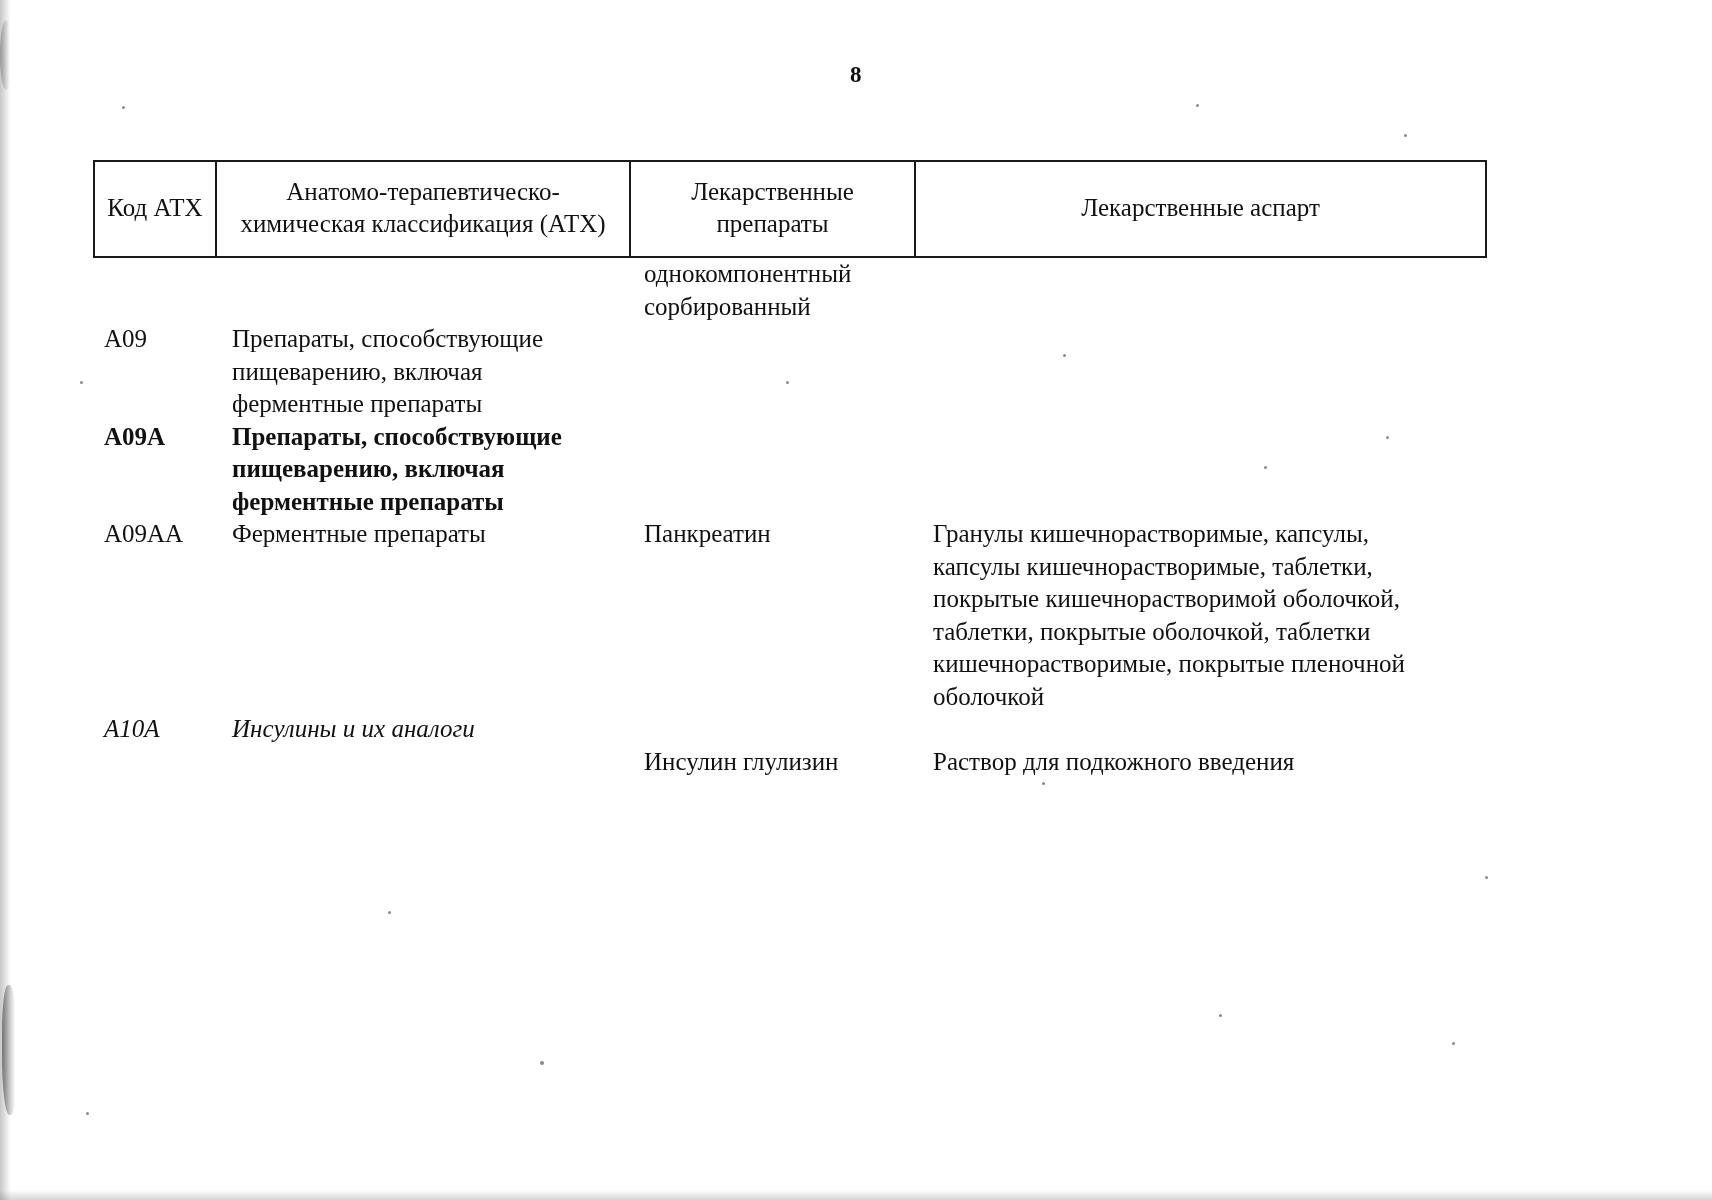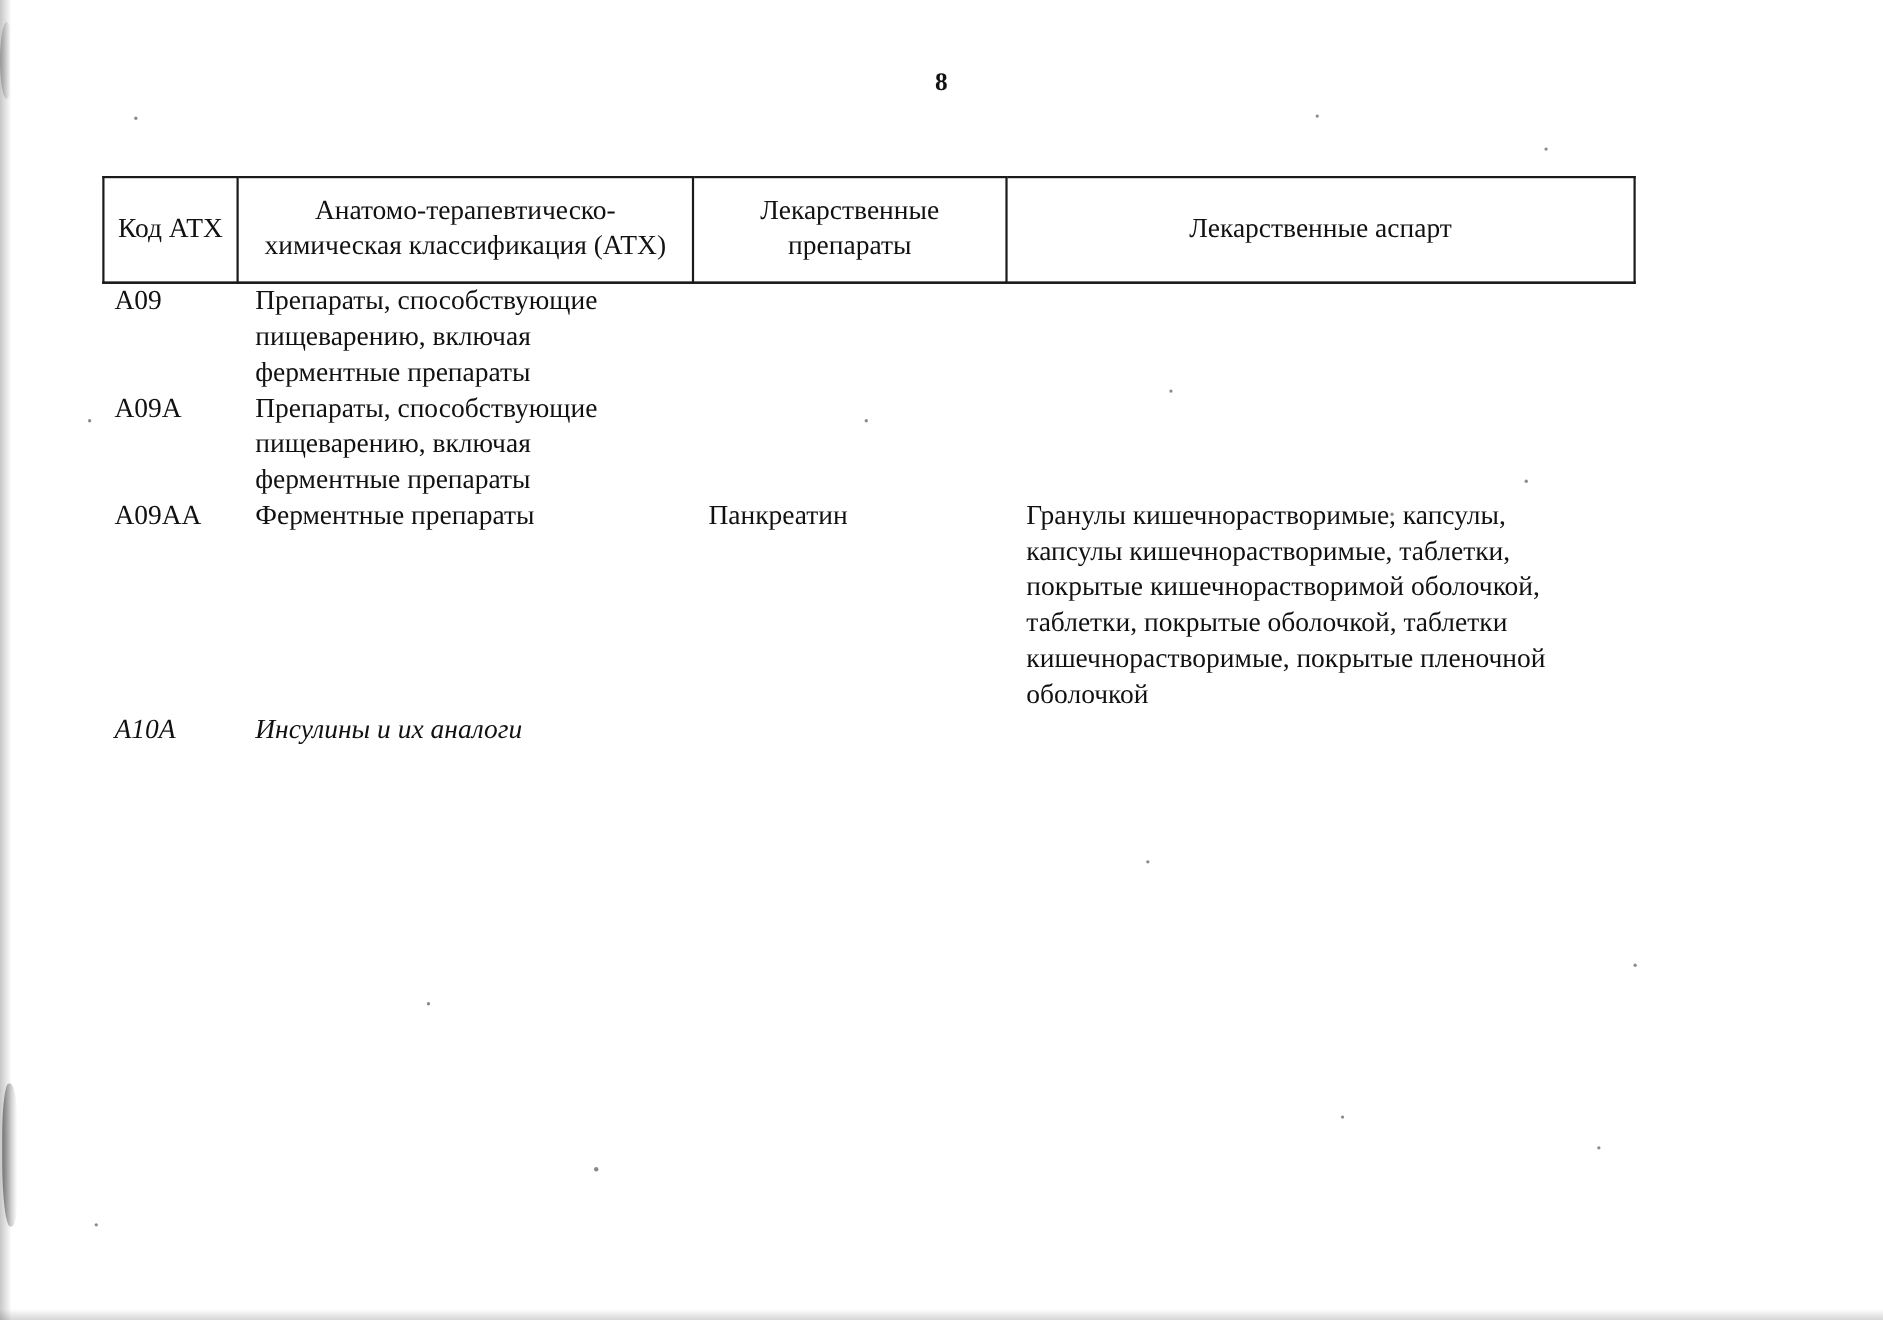--- a/index.html
+++ b/index.html
@@ -122,21 +122,21 @@
   }
   .cell-drug {
     padding-left: 14px !important;
   }
   .cell-form {
     padding-left: 18px !important;
   }
 
   tr.row-cont td { padding-top: 22px; }
   tr.row-a09 td { padding-top: 30px; margin-top: 16px; }
-  tr.row-a09a td { padding-top: 22px; }
+  tr.row-a09a td { padding-top: 22px; font-weight: bold; }
   tr.row-a09aa td { padding-top: 22px; }
   tr.row-a10 td { padding-top: 30px; }
   tr.row-a10a td { padding-top: 26px; font-style: italic; }
   tr.row-a10ab td { padding-top: 24px; }
   tr.row-a10ab2 td { padding-top: 12px; }
 
   .nowrap-block { white-space: pre-line; }
 </style>
 </head>
 <body>
@@ -177,20 +177,27 @@
       <tr>
         <th class="nowrap-block">Код АТХ</th>
         <th class="nowrap-block">Анатомо-терапевтическо-
 химическая классификация (АТХ)</th>
         <th class="nowrap-block">Лекарственные
 препараты</th>
         <th class="nowrap-block">Лекарственные аспарт</th>
       </tr>
     </thead>
     <tbody>
+      <tr class="row-cont">
+        <td class="cell-code nowrap-block"></td>
+        <td class="cell-body nowrap-block"></td>
+        <td class="cell-drug nowrap-block">однокомпонентный
+сорбированный</td>
+        <td class="cell-form nowrap-block"></td>
+      </tr>
       <tr class="row-a09">
         <td class="cell-code nowrap-block">А09</td>
         <td class="cell-body nowrap-block">Препараты, способствующие
 пищеварению, включая
 ферментные препараты</td>
         <td class="cell-drug nowrap-block"></td>
         <td class="cell-form nowrap-block"></td>
       </tr>
       <tr class="row-a09a">
         <td class="cell-code nowrap-block">А09А</td>
@@ -210,15 +217,21 @@
 таблетки, покрытые оболочкой, таблетки
 кишечнорастворимые, покрытые пленочной
 оболочкой</td>
       </tr>
       <tr class="row-a10a">
         <td class="cell-code nowrap-block">А10А</td>
         <td class="cell-body nowrap-block">Инсулины и их аналоги</td>
         <td class="cell-drug nowrap-block"></td>
         <td class="cell-form nowrap-block"></td>
       </tr>
+      <tr class="row-a10ab2">
+        <td class="cell-code nowrap-block"></td>
+        <td class="cell-body nowrap-block"></td>
+        <td class="cell-drug nowrap-block">Инсулин глулизин</td>
+        <td class="cell-form nowrap-block">Раствор для подкожного введения</td>
+      </tr>
     </tbody>
   </table>
 </div>
 
 </body></html>

